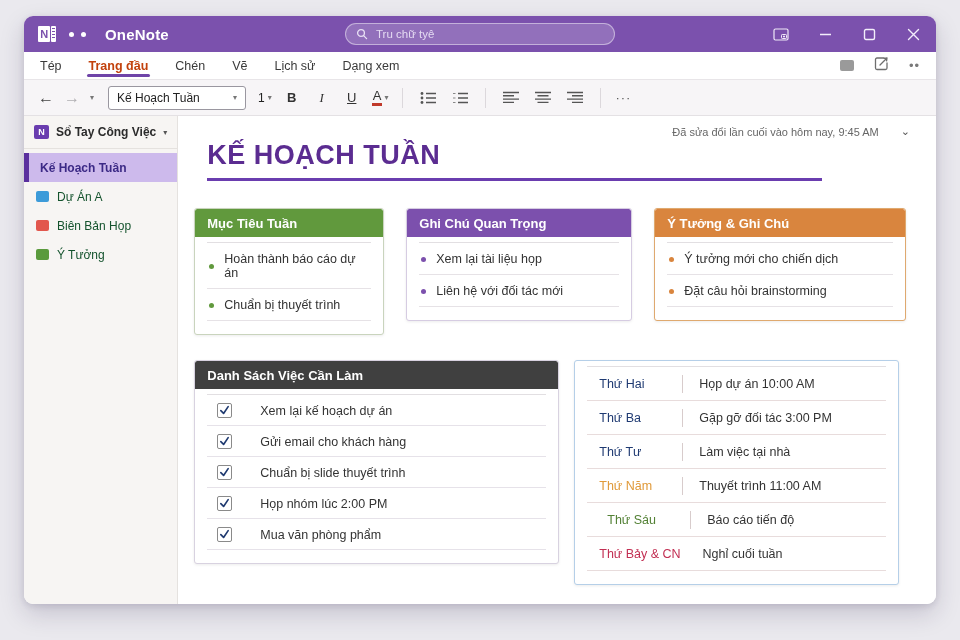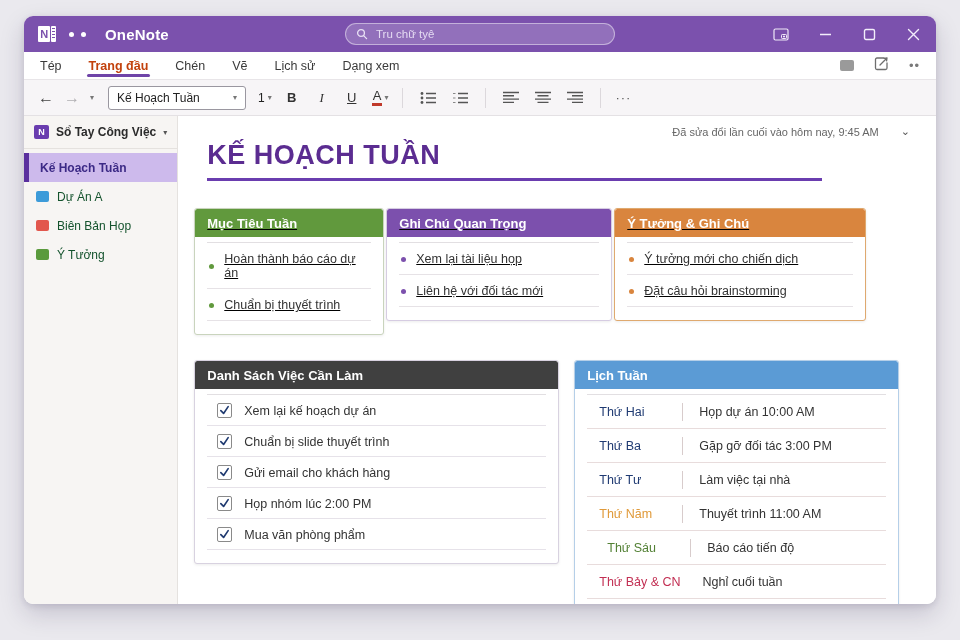--- a/index.html
+++ b/index.html
@@ -118,37 +118,37 @@
   .modrow {
     position:absolute; top:9px; right:26px; display:flex; align-items:center; gap:22px;
     font-size:11px; color:#666;
   }
   .modrow .chev { font-size:11px; color:#555; }
   .page-title {
     margin:24px 0 0 13px; font-size:27px; font-weight:bold; color:#5b2c91; letter-spacing:.5px;
   }
   .title-rule { margin:7px 0 0 13px; width:615px; height:3px; background:#6a3daf; }
 
-  .cardrow { display:flex; gap:2px; margin-top:27px; align-items:flex-start;text-decoration:underline; }
+  .cardrow { display:flex; gap:22px; margin-top:27px; align-items:flex-start; }
   .cardrow2 { display:flex; gap:15px; margin-top:25px; align-items:flex-start; }
   .card { background:#fff; border:1px solid #d9d6d9; border-radius:3px; box-shadow:0 1px 3px rgba(0,0,0,.08); overflow:hidden; }
   .card-head {
     height:28px; display:flex; align-items:center; padding:0 12px;
     color:#fff; font-size:13px; font-weight:bold; border-radius:2px 2px 0 0;
   }
   .card-body { padding:5px 12px 13px; }
   .card-body .rule { border-top:1px solid #e2dfe2; }
   .bullet-item {
     display:flex; align-items:center; gap:10px; padding:9px 2px 8px;
     font-size:12.5px; color:#333; border-bottom:1px solid #e6e2e6;
   }
   .dot { width:5px; height:5px; border-radius:50%; flex:0 0 auto; }
 
   .todo-item {
-    display:flex; align-items:center; gap:12px; padding:8px 2px 7px 10px;
+    display:flex; align-items:center; gap:28px; padding:8px 2px 7px 10px;
     font-size:12.5px; color:#333; border-bottom:1px solid #e6e2e9;
   }
   .checkbox {
     width:15px; height:15px; background:#fff; border:1px solid #8a8a8a; border-radius:2px;
     display:flex; align-items:center; justify-content:center; flex:0 0 auto;
   }
 
   .cal-row { display:flex; align-items:center; padding:8px 0 7px; border-bottom:1px solid #e8dcdc; }
   .cal-day {
     flex:0 0 84px; margin-left:12px; font-size:12.5px; font-weight:normal;
@@ -392,29 +392,29 @@
                   </svg>
                 </span>
               <span>Xem lại kế hoạch dự án</span>
             </div>
             <div class="todo-item">
               <span class="checkbox">
                   <svg width="11" height="11" viewBox="0 0 12 12">
                     <path d="M2 6.2l3 3 5-7.4" stroke="#1f3a70" stroke-width="1.8" fill="none" stroke-linecap="round" stroke-linejoin="round"></path>
                   </svg>
                 </span>
-              <span>Chuẩn bị slide thuyết trình</span>
+              <span>Gửi email cho khách hàng</span>
             </div>
             <div class="todo-item">
               <span class="checkbox">
                   <svg width="11" height="11" viewBox="0 0 12 12">
                     <path d="M2 6.2l3 3 5-7.4" stroke="#1f3a70" stroke-width="1.8" fill="none" stroke-linecap="round" stroke-linejoin="round"></path>
                   </svg>
                 </span>
-              <span>Gửi email cho khách hàng</span>
+              <span>Chuẩn bị slide thuyết trình</span>
             </div>
             <div class="todo-item">
               <span class="checkbox">
                   <svg width="11" height="11" viewBox="0 0 12 12">
                     <path d="M2 6.2l3 3 5-7.4" stroke="#1f3a70" stroke-width="1.8" fill="none" stroke-linecap="round" stroke-linejoin="round"></path>
                   </svg>
                 </span>
               <span>Họp nhóm lúc 2:00 PM</span>
             </div>
             <div class="todo-item">
@@ -422,21 +422,20 @@
                   <svg width="11" height="11" viewBox="0 0 12 12">
                     <path d="M2 6.2l3 3 5-7.4" stroke="#1f3a70" stroke-width="1.8" fill="none" stroke-linecap="round" stroke-linejoin="round"></path>
                   </svg>
                 </span>
               <span>Mua văn phòng phẩm</span>
             </div>
           </div>
         </div>
 
         <div class="card" style="width: 325px; border-color: rgb(181, 207, 232);">
-          <div class="card-head" style="background: rgb(91, 155, 213);">Lịch Tuần</div>
           <div class="card-body">
             <div class="rule"></div>
             <div class="cal-row">
               <span class="cal-day" style="color: rgb(31, 58, 114);">Thứ Hai</span>
               <span class="cal-event">Họp dự án 10:00 AM</span>
             </div>
             <div class="cal-row">
               <span class="cal-day" style="color: rgb(31, 58, 114);">Thứ Ba</span>
               <span class="cal-event">Gặp gỡ đối tác 3:00 PM</span>
             </div>

